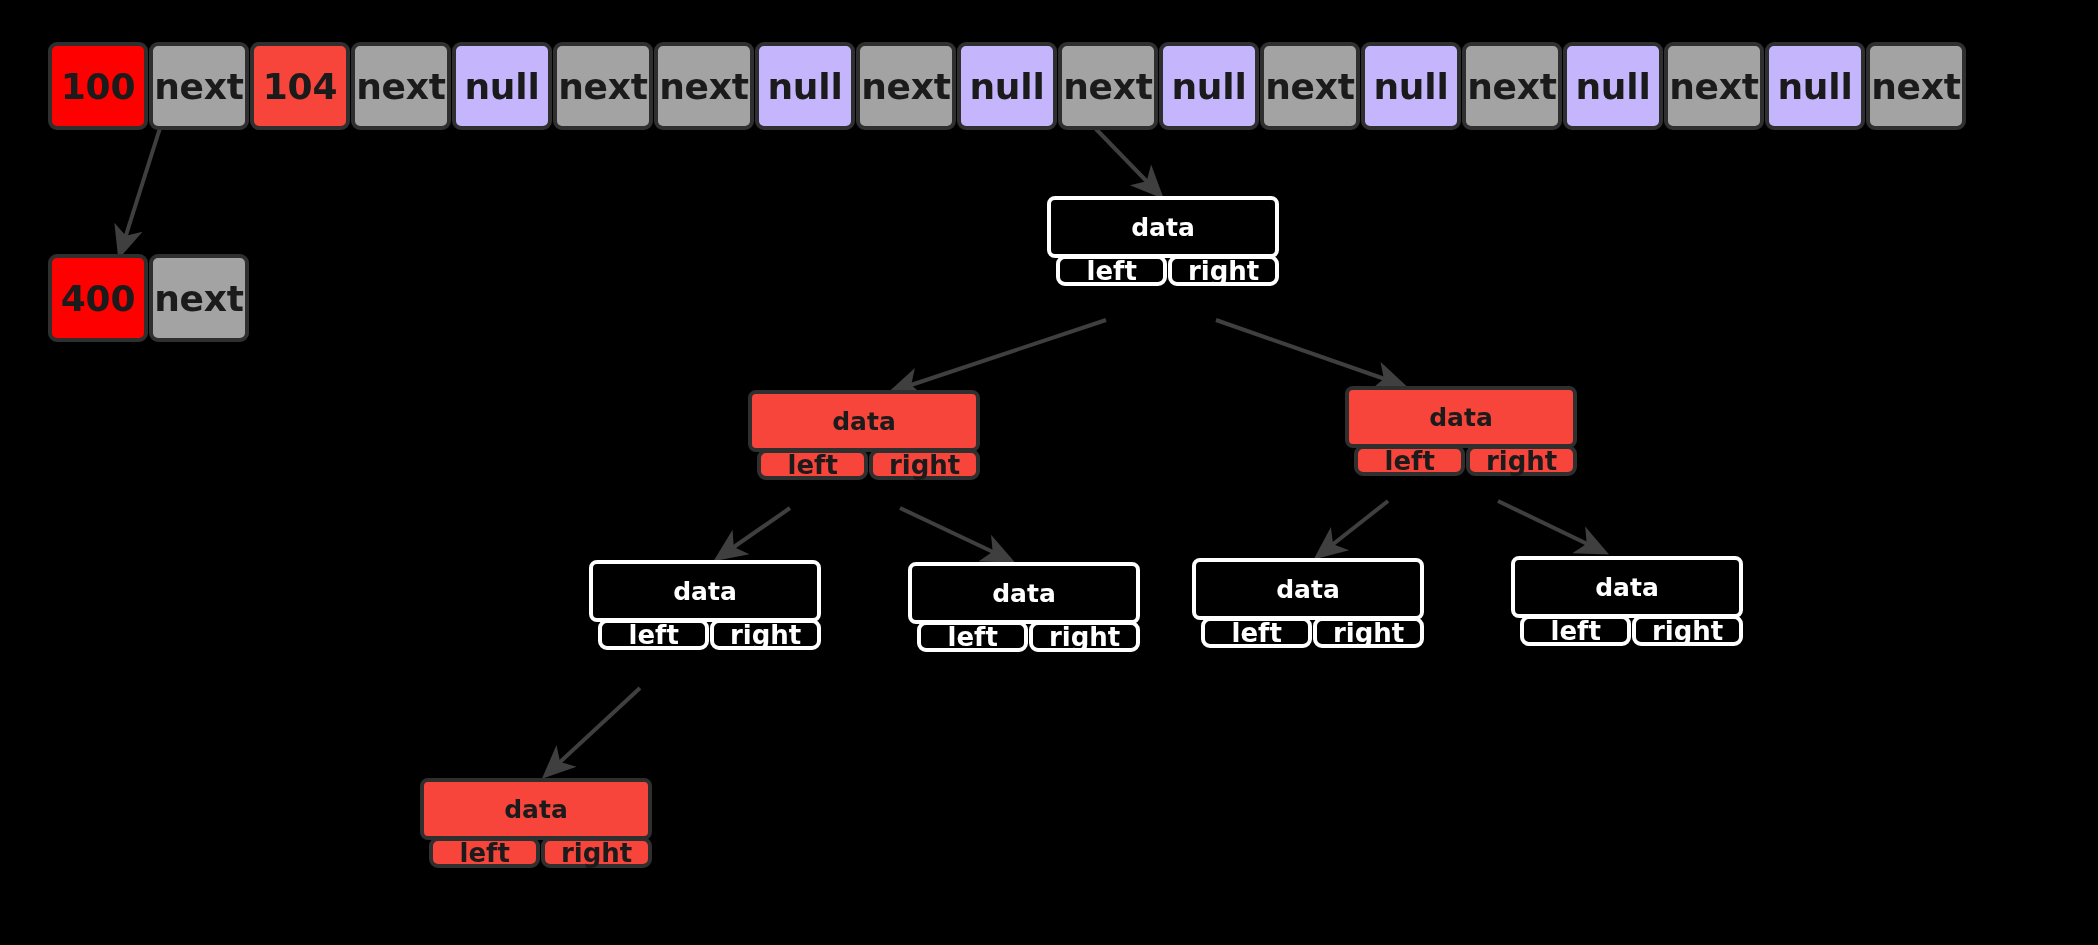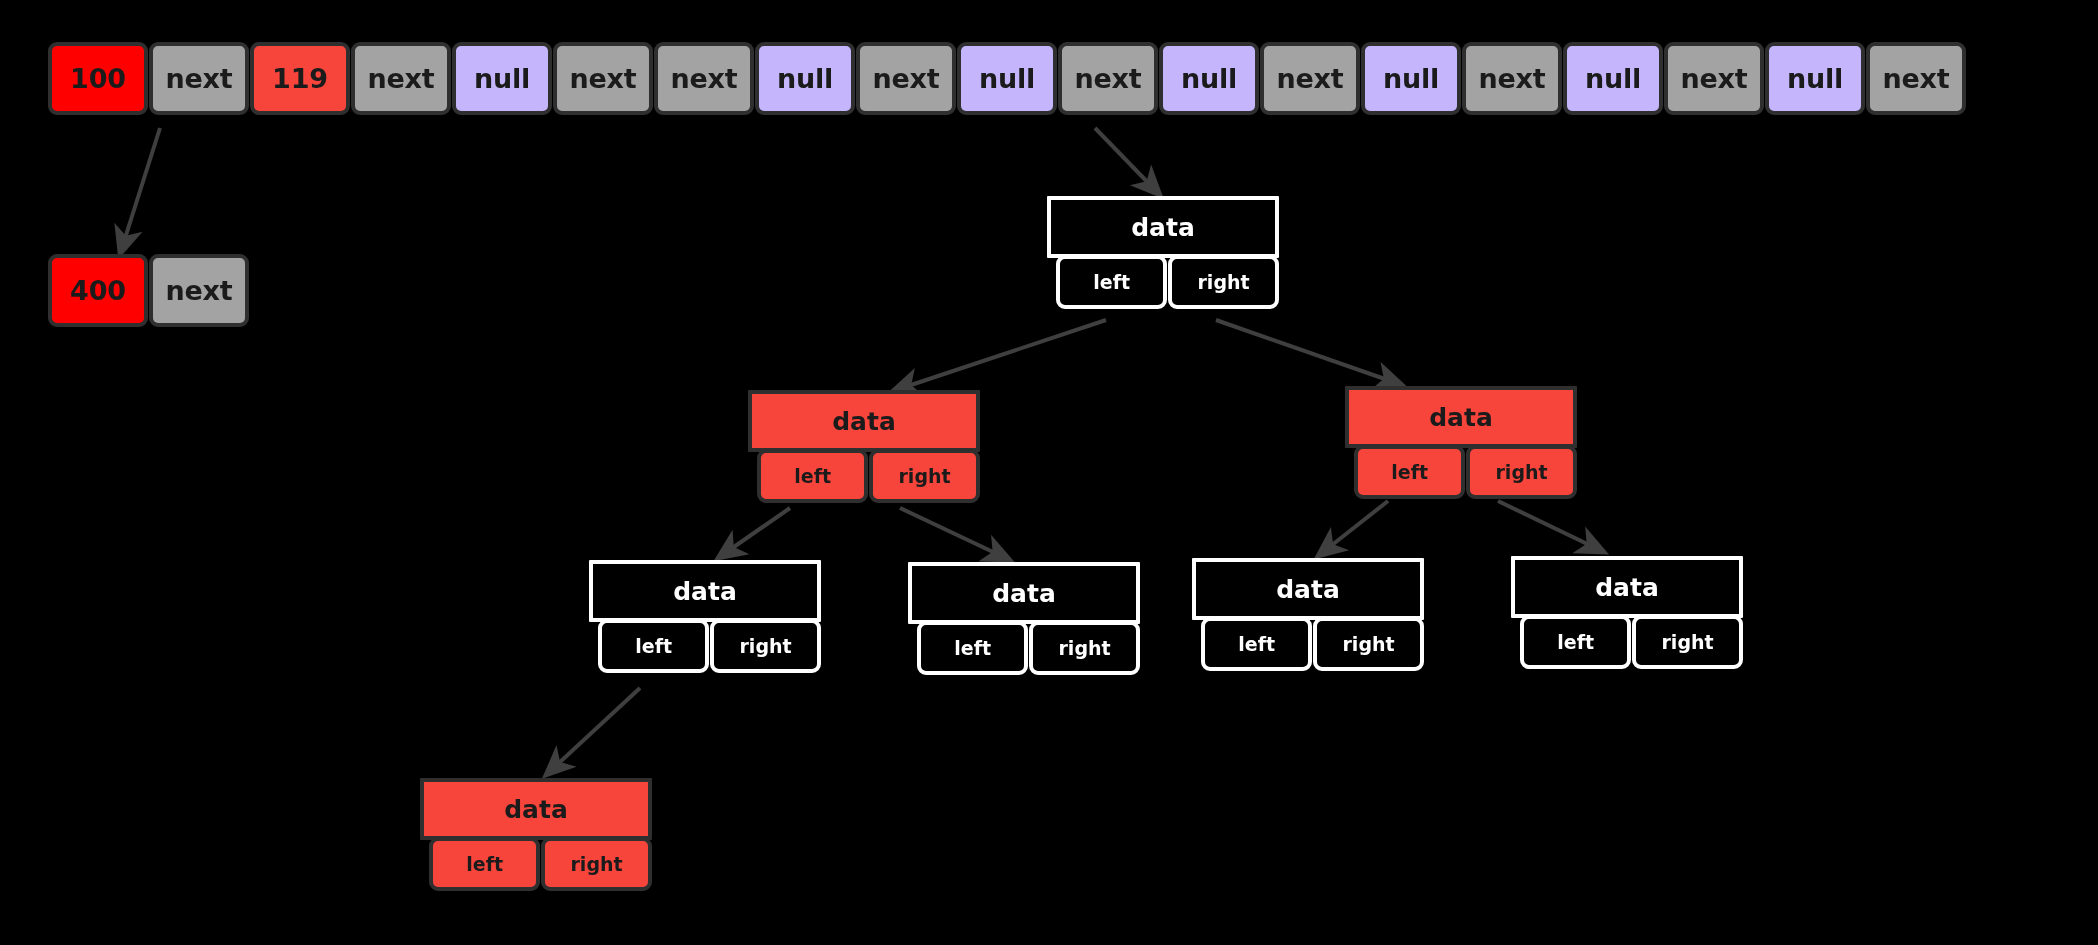--- a/index.html
+++ b/index.html
@@ -28,67 +28,67 @@
   }
 
   
   .list-row {
     position: absolute;
     display: flex;
     align-items: flex-start;
   }
   .list-cell {
     box-sizing: border-box;
-    height: 73px;
+    height: 88px;
     width: 100px;
     border: 4px solid #2f2f2f;
     border-radius: 9px;
     display: flex;
     align-items: center;
     justify-content: center;
-    font-size: 27px;
+    font-size: 36px;
     font-weight: bold;
     color: #1b1b1b;
     margin-right: 1px;
     letter-spacing: -0.2px;
   }
   .cell-value   { background: #ff0000; }
   .cell-value-2 { background: #f7453c; }
   .cell-next    { background: #a3a3a3; }
   .cell-null    { background: #c4b5fd; }
 
   
   .tnode {
     position: absolute;
     display: flex;
     flex-direction: column;
     align-items: stretch;
   }
   .tnode .data-box {
     box-sizing: border-box;
     height: 62px;
-    border-radius: 1px;
+    border-radius: 8px;
     display: flex;
     align-items: center;
     justify-content: center;
     font-size: 25px;
     font-weight: bold;
   }
   .tnode .child-row {
     display: flex;
     margin-top: -3px;
   }
   .tnode .child-box {
     box-sizing: border-box;
-    height: 54px;
+    height: 31px;
     border-radius: 9px;
     display: flex;
     align-items: center;
     justify-content: center;
-    font-size: 19px;
+    font-size: 26px;
     font-weight: bold;
   }
   .tnode .child-box.left-box  { margin-left: 4%; }
   .tnode .child-box.right-box { margin-left: 1px; }
 
   
   .tnode.black .data-box,
   .tnode.black .child-box {
     background: #000000;
     border: 4px solid #ffffff;
@@ -131,21 +131,21 @@
 
       <path d="M1498,501 L1604,552"></path>
 
       <path d="M640,688 L546,775"></path>
     </g>
   </svg>
 
   <div class="list-row" id="list-row" style="left:48px; top:42px;">
       <div class="list-cell cell-value">100</div>
       <div class="list-cell cell-next">next</div>
-      <div class="list-cell cell-value-2">119</div>
+      <div class="list-cell cell-value-2">104</div>
       <div class="list-cell cell-next">next</div>
       <div class="list-cell cell-null">null</div>
       <div class="list-cell cell-next">next</div>
       <div class="list-cell cell-next">next</div>
       <div class="list-cell cell-null">null</div>
       <div class="list-cell cell-next">next</div>
       <div class="list-cell cell-null">null</div>
       <div class="list-cell cell-next">next</div>
       <div class="list-cell cell-null">null</div>
       <div class="list-cell cell-next">next</div>

